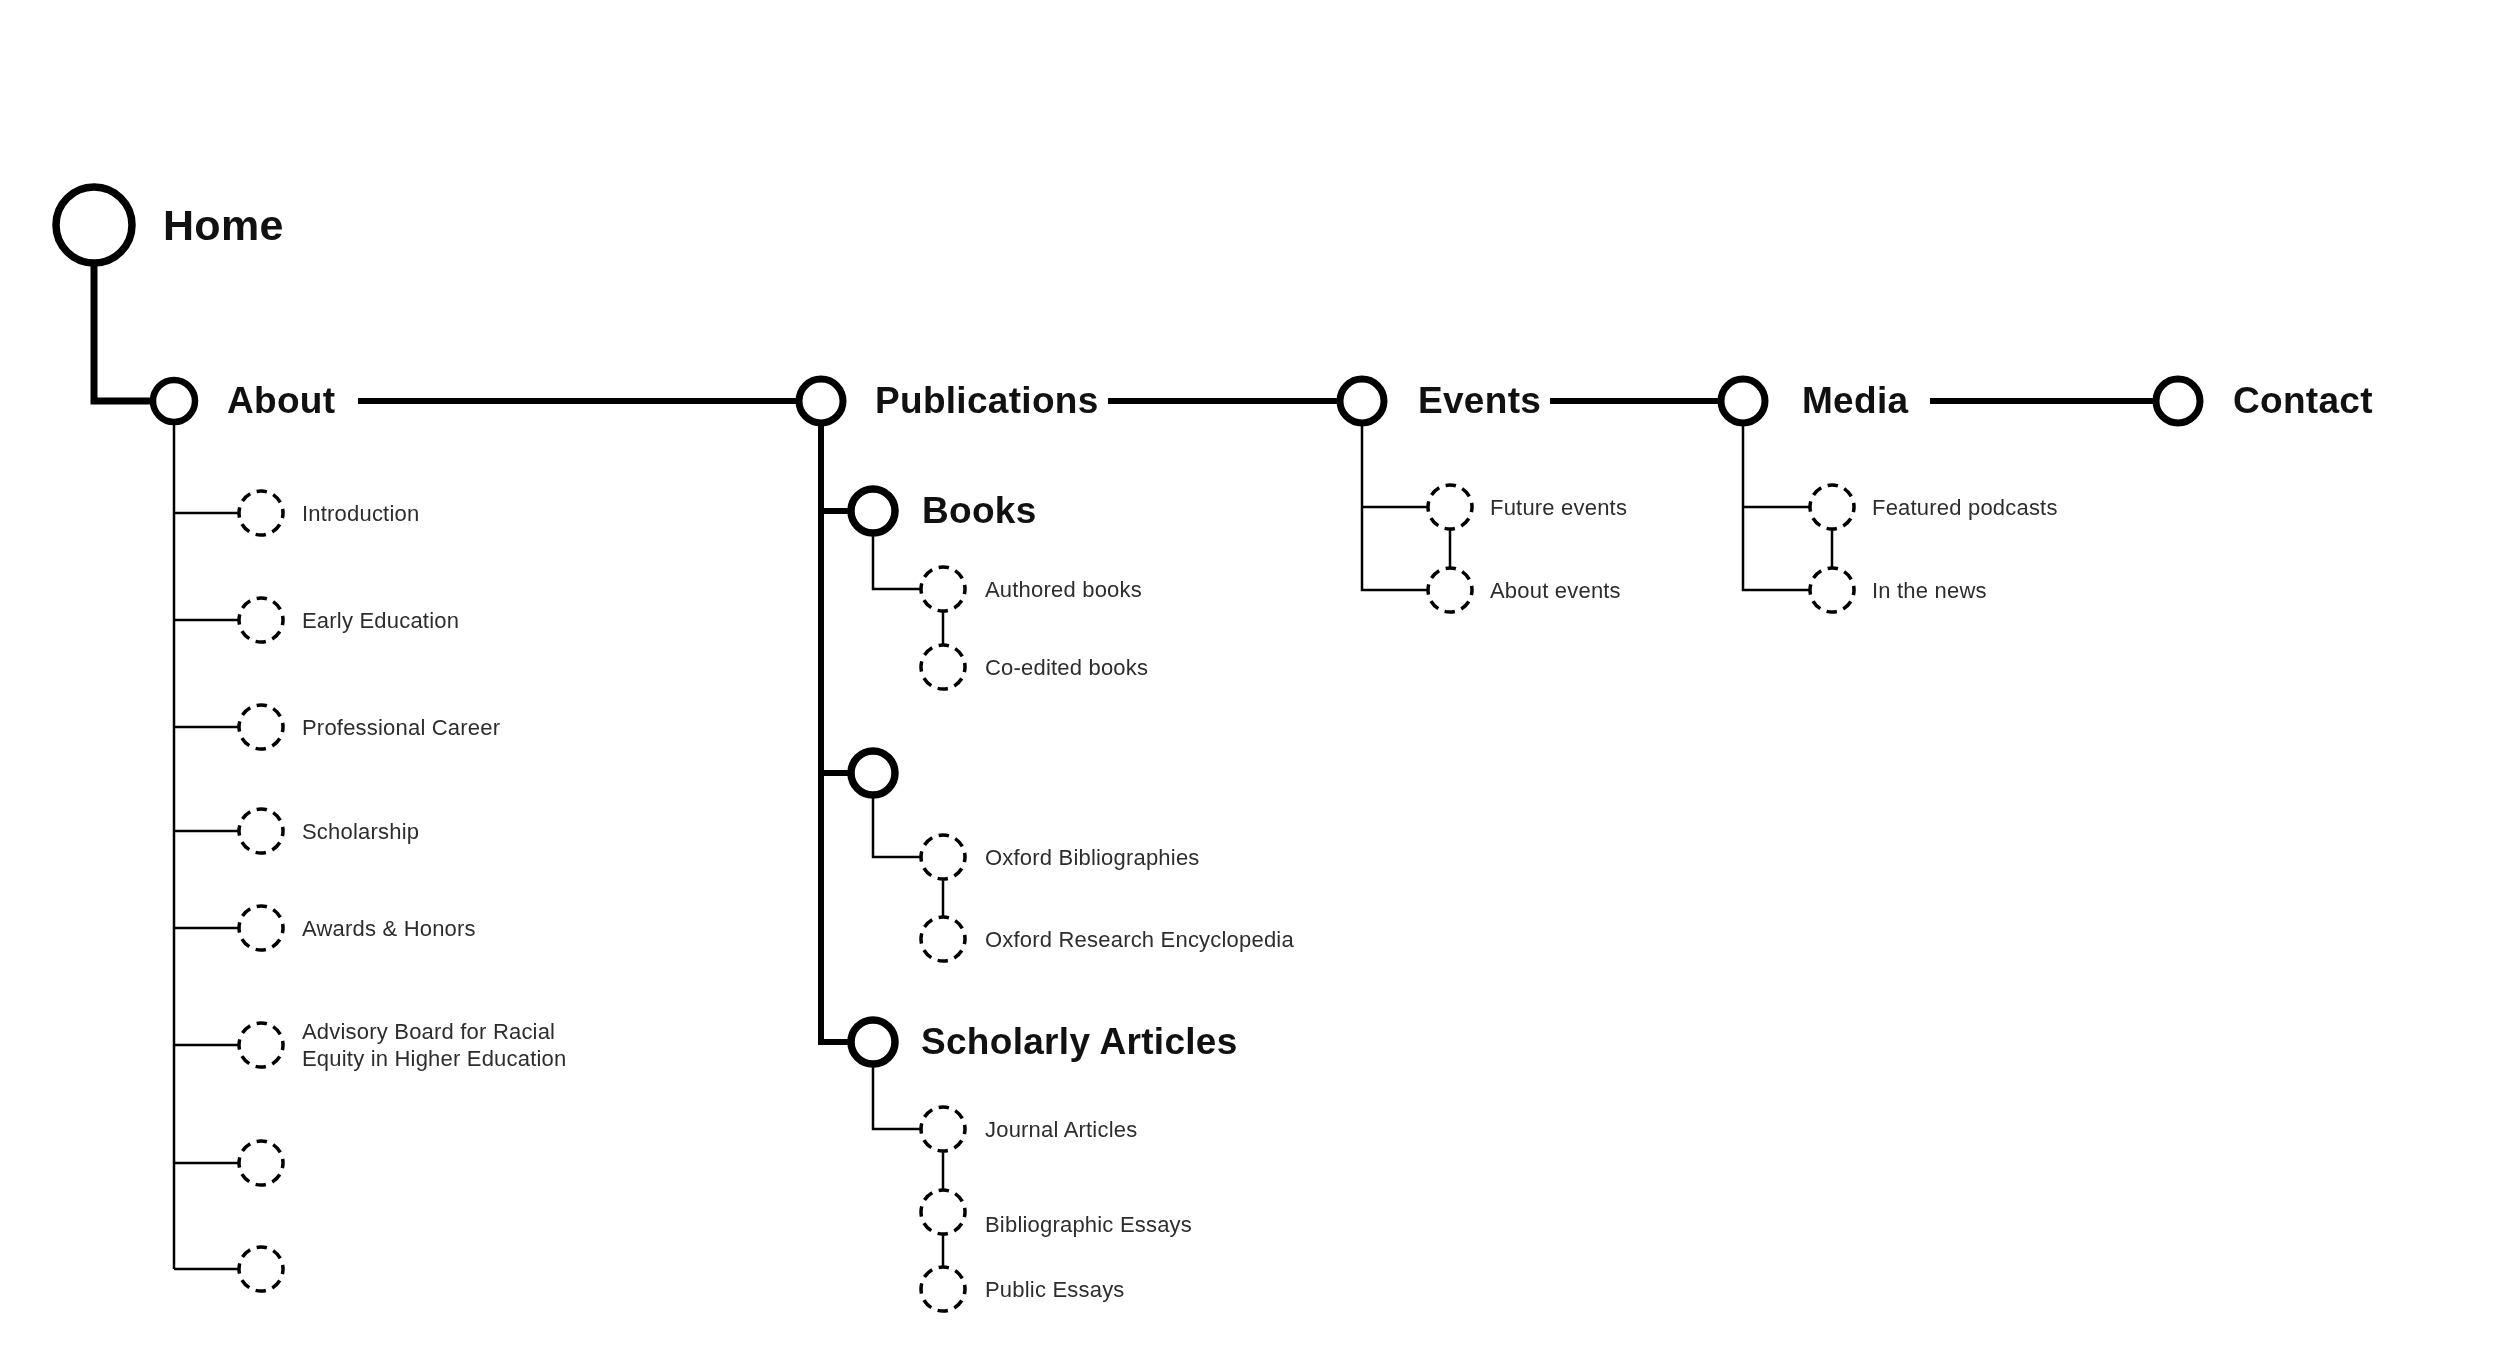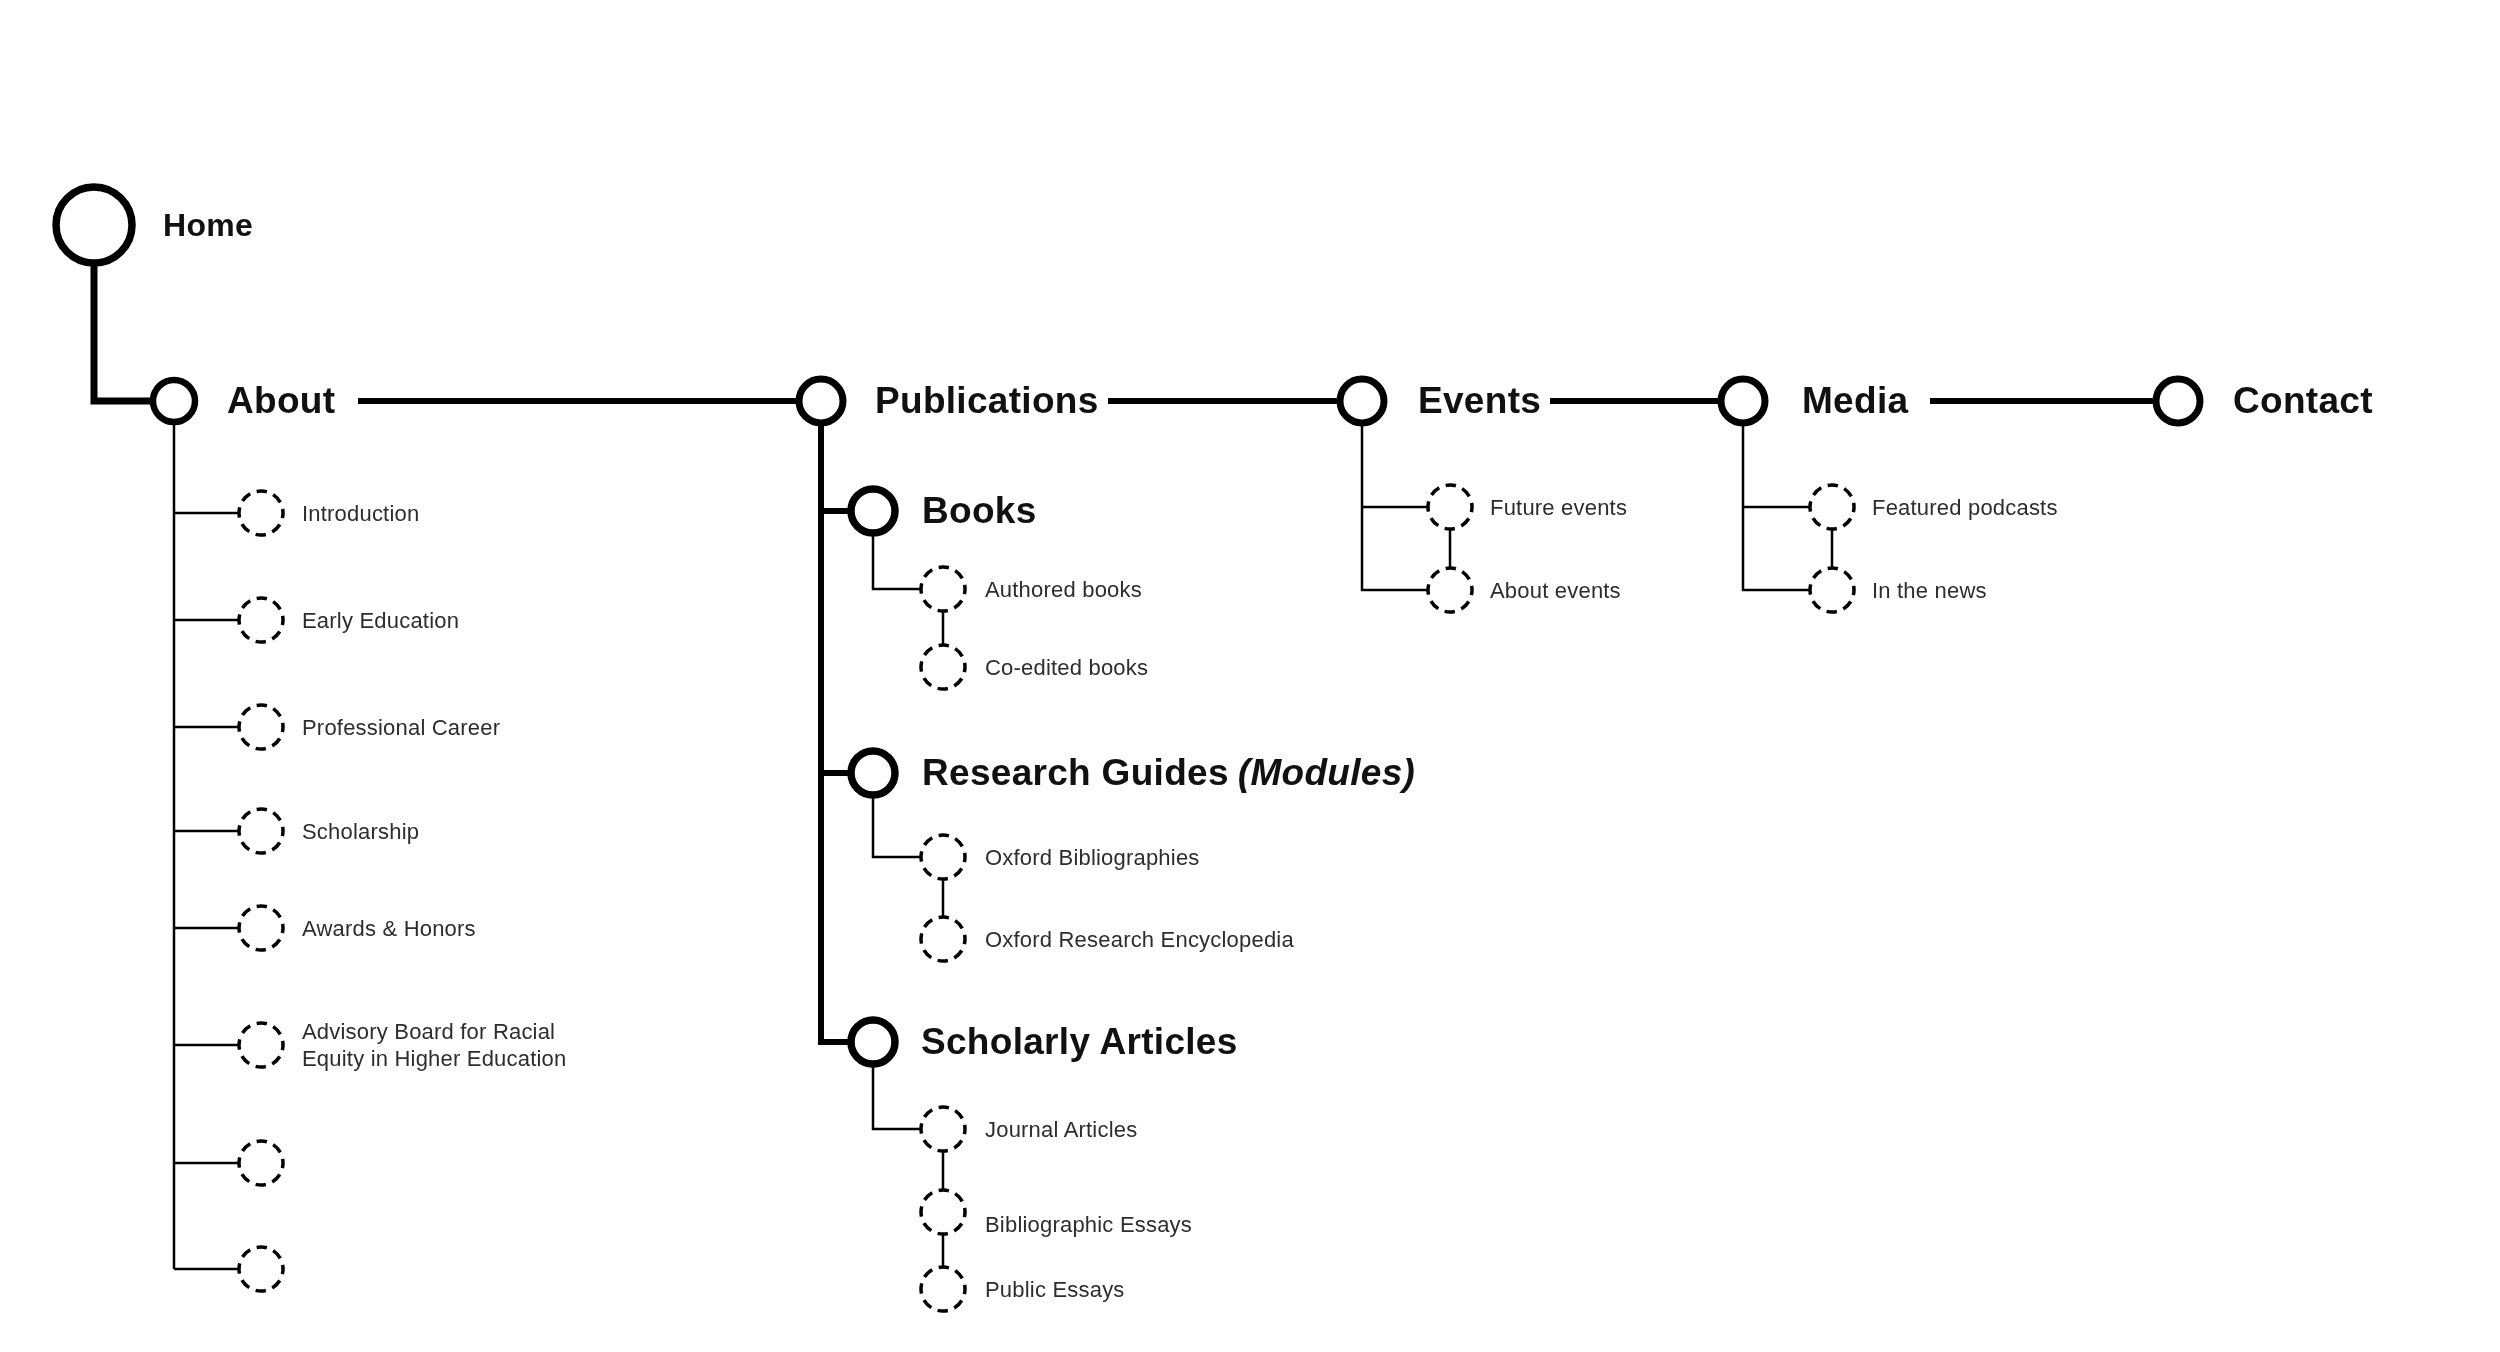--- a/index.html
+++ b/index.html
@@ -22,21 +22,21 @@
     letter-spacing:0.2px;
   }
   .lbl.top{
     color:#111111;
     font-weight:700;
     font-size:37px;
     line-height:34px;
     white-space:nowrap;
     letter-spacing:0.3px;
   }
-  .lbl.home{font-size:32px;}
+  .lbl.home{font-size:43px;}
   .it{font-style:italic;margin-left:9px;}
 </style>
 </head>
 <body>
 
 <div id="stage">
 
   <svg width="2500" height="1352" viewBox="0 0 2500 1352">
 
     <path d="M94,225 L94,401 L151,401" fill="none" stroke="#000" stroke-width="7"></path>
@@ -120,21 +120,20 @@
 
   <div class="lbl" style="left:302px;top:513px">Introduction</div>
   <div class="lbl" style="left:302px;top:620px">Early Education</div>
   <div class="lbl" style="left:302px;top:727px">Professional Career</div>
   <div class="lbl" style="left:302px;top:831px">Scholarship</div>
   <div class="lbl" style="left:302px;top:928px">Awards &amp; Honors</div>
   <div class="lbl" style="left:302px;top:1045px">Advisory Board for Racial
 Equity in Higher Education</div>
 
   <div class="lbl top" style="left:922px;top:511px">Books</div>
-  <div class="lbl top" style="left:922px;top:773px"><span>Research Guides</span><span class="it">(Modules)</span></div>
   <div class="lbl top" style="left:921px;top:1042px">Scholarly Articles</div>
 
   <div class="lbl" style="left:985px;top:589px">Authored books</div>
   <div class="lbl" style="left:985px;top:667px">Co-edited books</div>
   <div class="lbl" style="left:985px;top:857px">Oxford Bibliographies</div>
   <div class="lbl" style="left:985px;top:939px">Oxford Research Encyclopedia</div>
   <div class="lbl" style="left:985px;top:1129px">Journal Articles</div>
   <div class="lbl" style="left:985px;top:1224px">Bibliographic Essays</div>
   <div class="lbl" style="left:985px;top:1289px">Public Essays</div>
 

